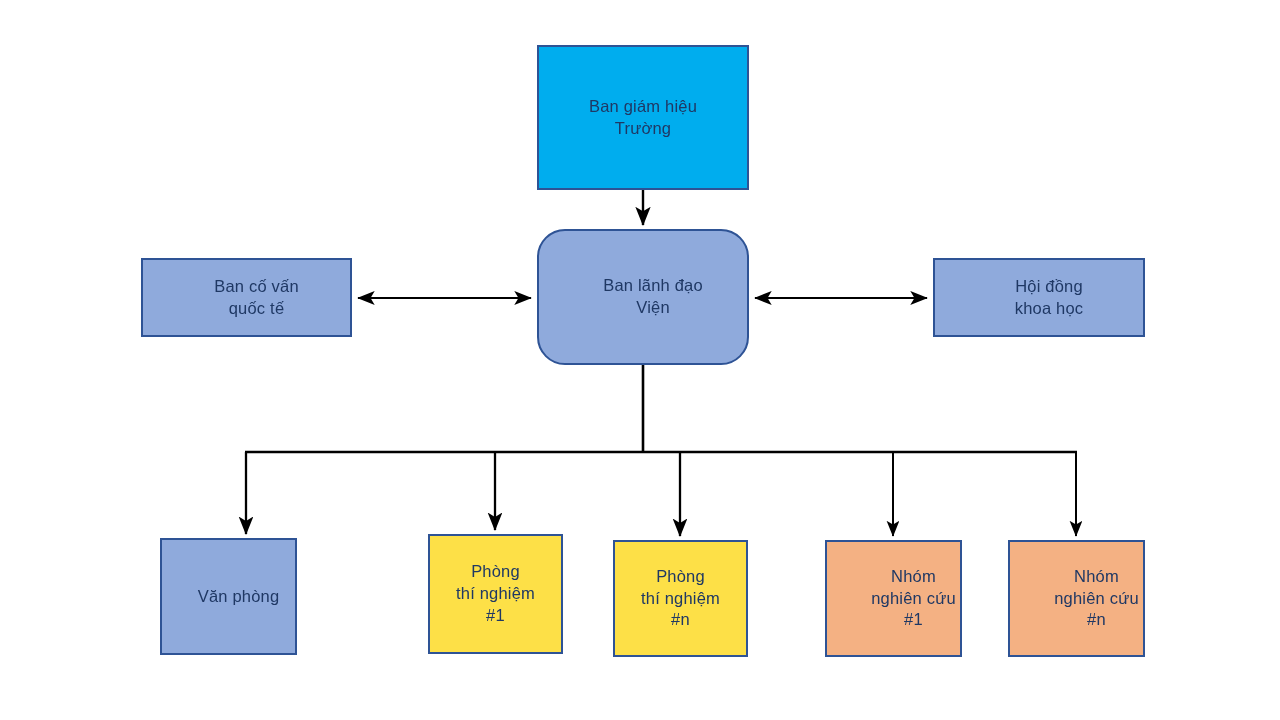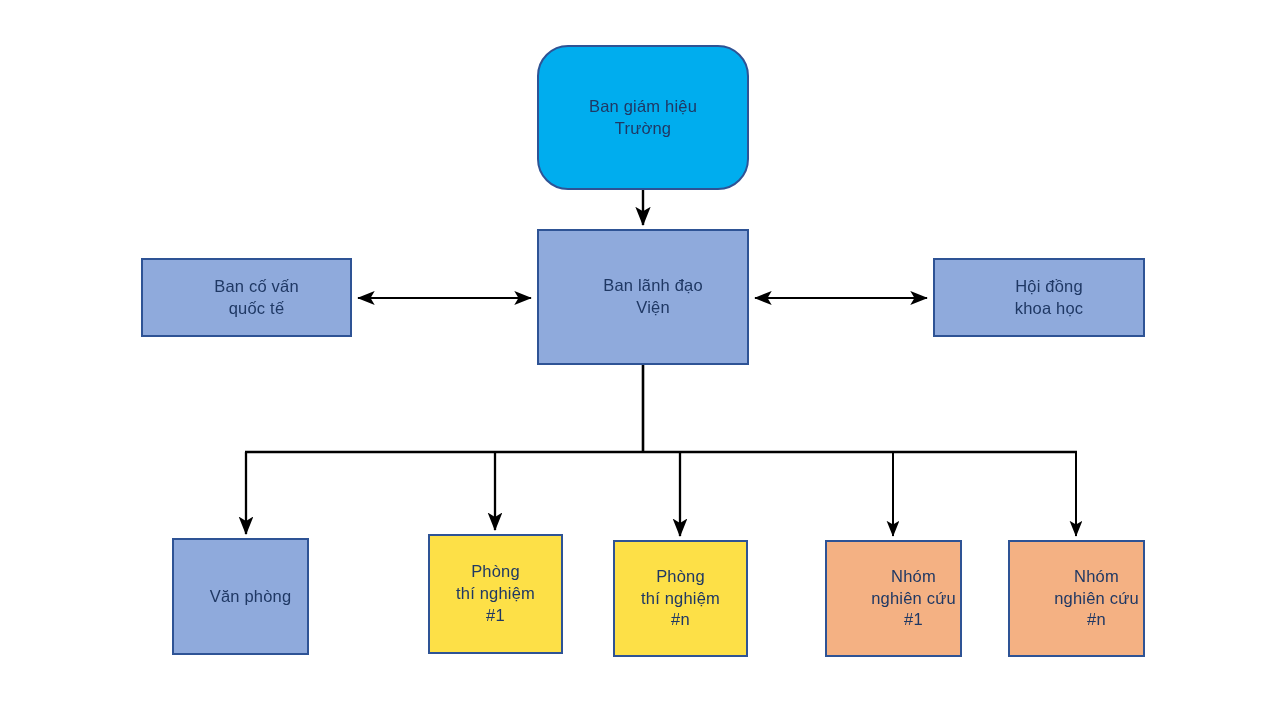--- a/index.html
+++ b/index.html
@@ -26,21 +26,21 @@
     align-items: center;
     justify-content: center;
     text-align: center;
     color: #1f3864;
     font-size: 16.5px;
     line-height: 1.32;
     letter-spacing: 0.2px;
     white-space: pre-line;
     user-select: none;
   }
-  .node.cyan   { background: #00ADEE; border-radius: 31px; }
+  .node.cyan   { background: #00ADEE; }
   .node.blue   { background: #8FAADC; padding-left: 20px; }
   .node.green  { background: #fde047; }
   .node.orange { background: #F4B183; padding-left: 40px; }
 
   .svg-layer {
     position: absolute;
     left: 0;
     top: 0;
     width: 1280px;
     height: 720px;
@@ -92,27 +92,27 @@
       <line x1="893" y1="452" x2="893" y2="536" stroke="#000000" stroke-width="2.0" marker-end="url(#arrowhead)"></line>
     </g>
     <g>
       <line x1="1076" y1="452" x2="1076" y2="536" stroke="#000000" stroke-width="2.0" marker-end="url(#arrowhead)"></line>
     </g>
   </svg>
 
   <div id="nodes">
       <div class="node cyan" style="left: 537px; top: 45px; width: 212px; height: 145px;"><span>Ban giám hiệu
 Trường</span></div>
-      <div class="node blue" style="left: 537px; top: 229px; width: 212px; height: 136px;"><span>Ban lãnh đạo
+      <div class="node blue" style="left: 537px; top: 229px; width: 212px; height: 136px; border-radius: 28px;"><span>Ban lãnh đạo
 Viện</span></div>
       <div class="node blue" style="left: 141px; top: 258px; width: 211px; height: 79px;"><span>Ban cố vấn
 quốc tế</span></div>
       <div class="node blue" style="left: 933px; top: 258px; width: 212px; height: 79px;"><span>Hội đồng
 khoa học</span></div>
-      <div class="node blue" style="left: 172px; top: 538px; width: 137px; height: 117px;"><span>Văn phòng</span></div>
+      <div class="node blue" style="left: 160px; top: 538px; width: 137px; height: 117px;"><span>Văn phòng</span></div>
       <div class="node green" style="left: 428px; top: 534px; width: 135px; height: 120px;"><span>Phòng
 thí nghiệm
 #1</span></div>
       <div class="node green" style="left: 613px; top: 540px; width: 135px; height: 117px;"><span>Phòng
 thí nghiệm
 #n</span></div>
       <div class="node orange" style="left: 825px; top: 540px; width: 137px; height: 117px;"><span>Nhóm
 nghiên cứu
 #1</span></div>
       <div class="node orange" style="left: 1008px; top: 540px; width: 137px; height: 117px;"><span>Nhóm

